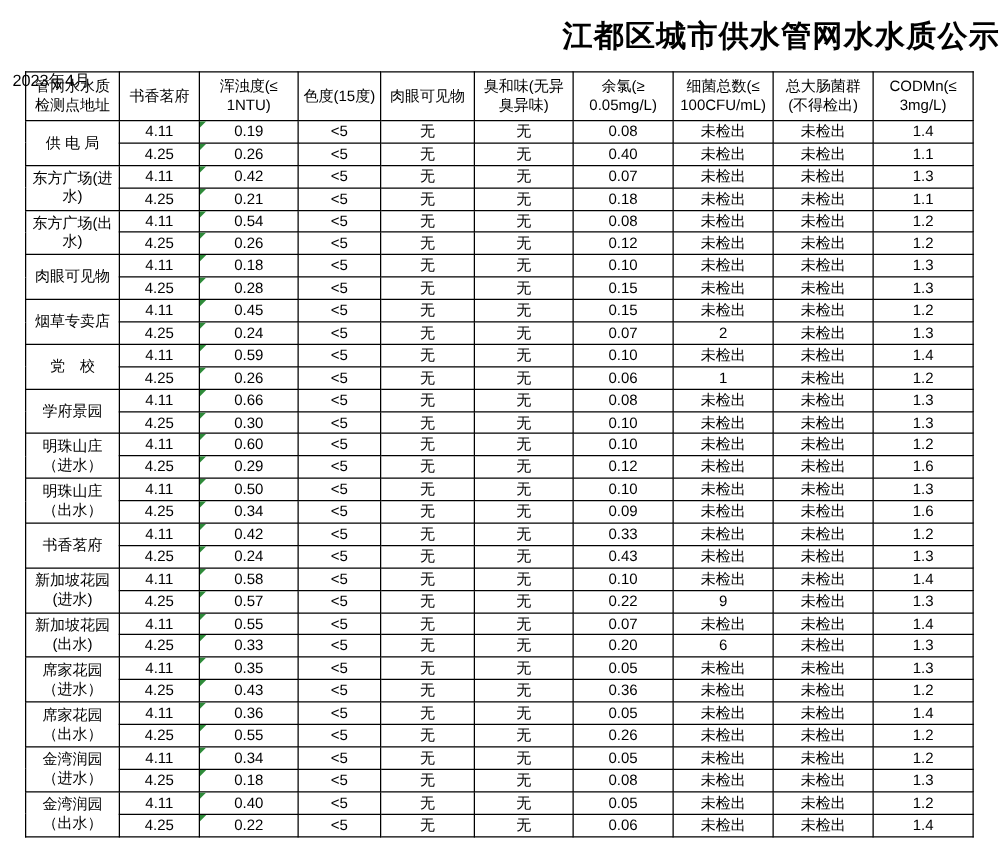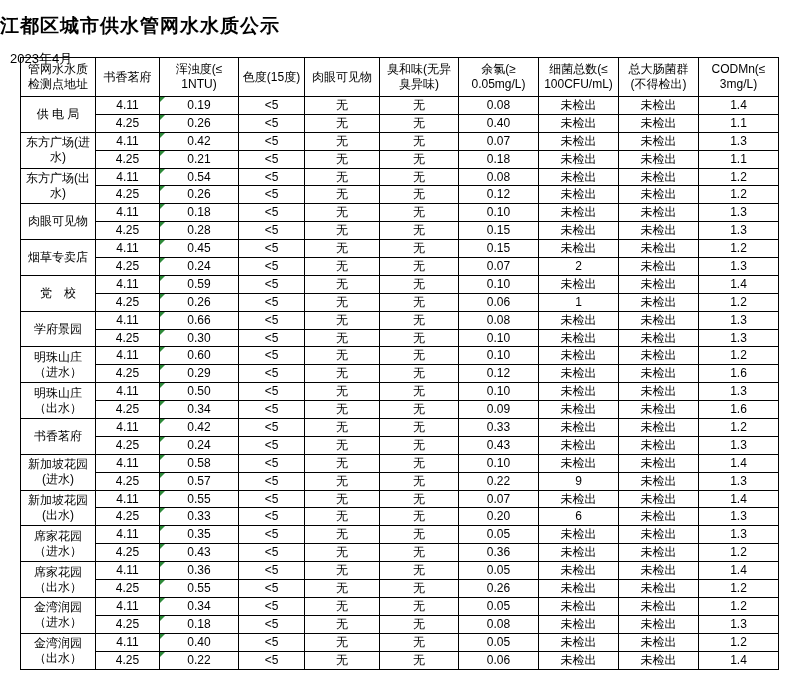--- a/index.html
+++ b/index.html
@@ -2,22 +2,22 @@
 <html><head>
 <meta charset="utf-8">
 <style>
   html,body { margin:0; padding:0; }
   body {
     width:800px; height:683px; background:#ffffff; color:#000;
     font-family:"Liberation Sans", sans-serif;
     position:relative; overflow:hidden;
   }
   .title {
-    text-align:left; margin:0; padding-top:13px;
-    font-size:19px; font-weight:bold; letter-spacing:1px;
+    text-align:right; margin:0; padding-top:13px;
+    font-size:24px; font-weight:bold; letter-spacing:1px;
   }
   .subtitle {
     text-align:left; margin:10px; padding-top:1px;
     font-size:13px;
   }
   table.wq {
     position:absolute; left:20px; top:57px; width:758px;
     border-collapse:collapse; table-layout:fixed;
   }
   .wq col.c1 { width:75px; }

